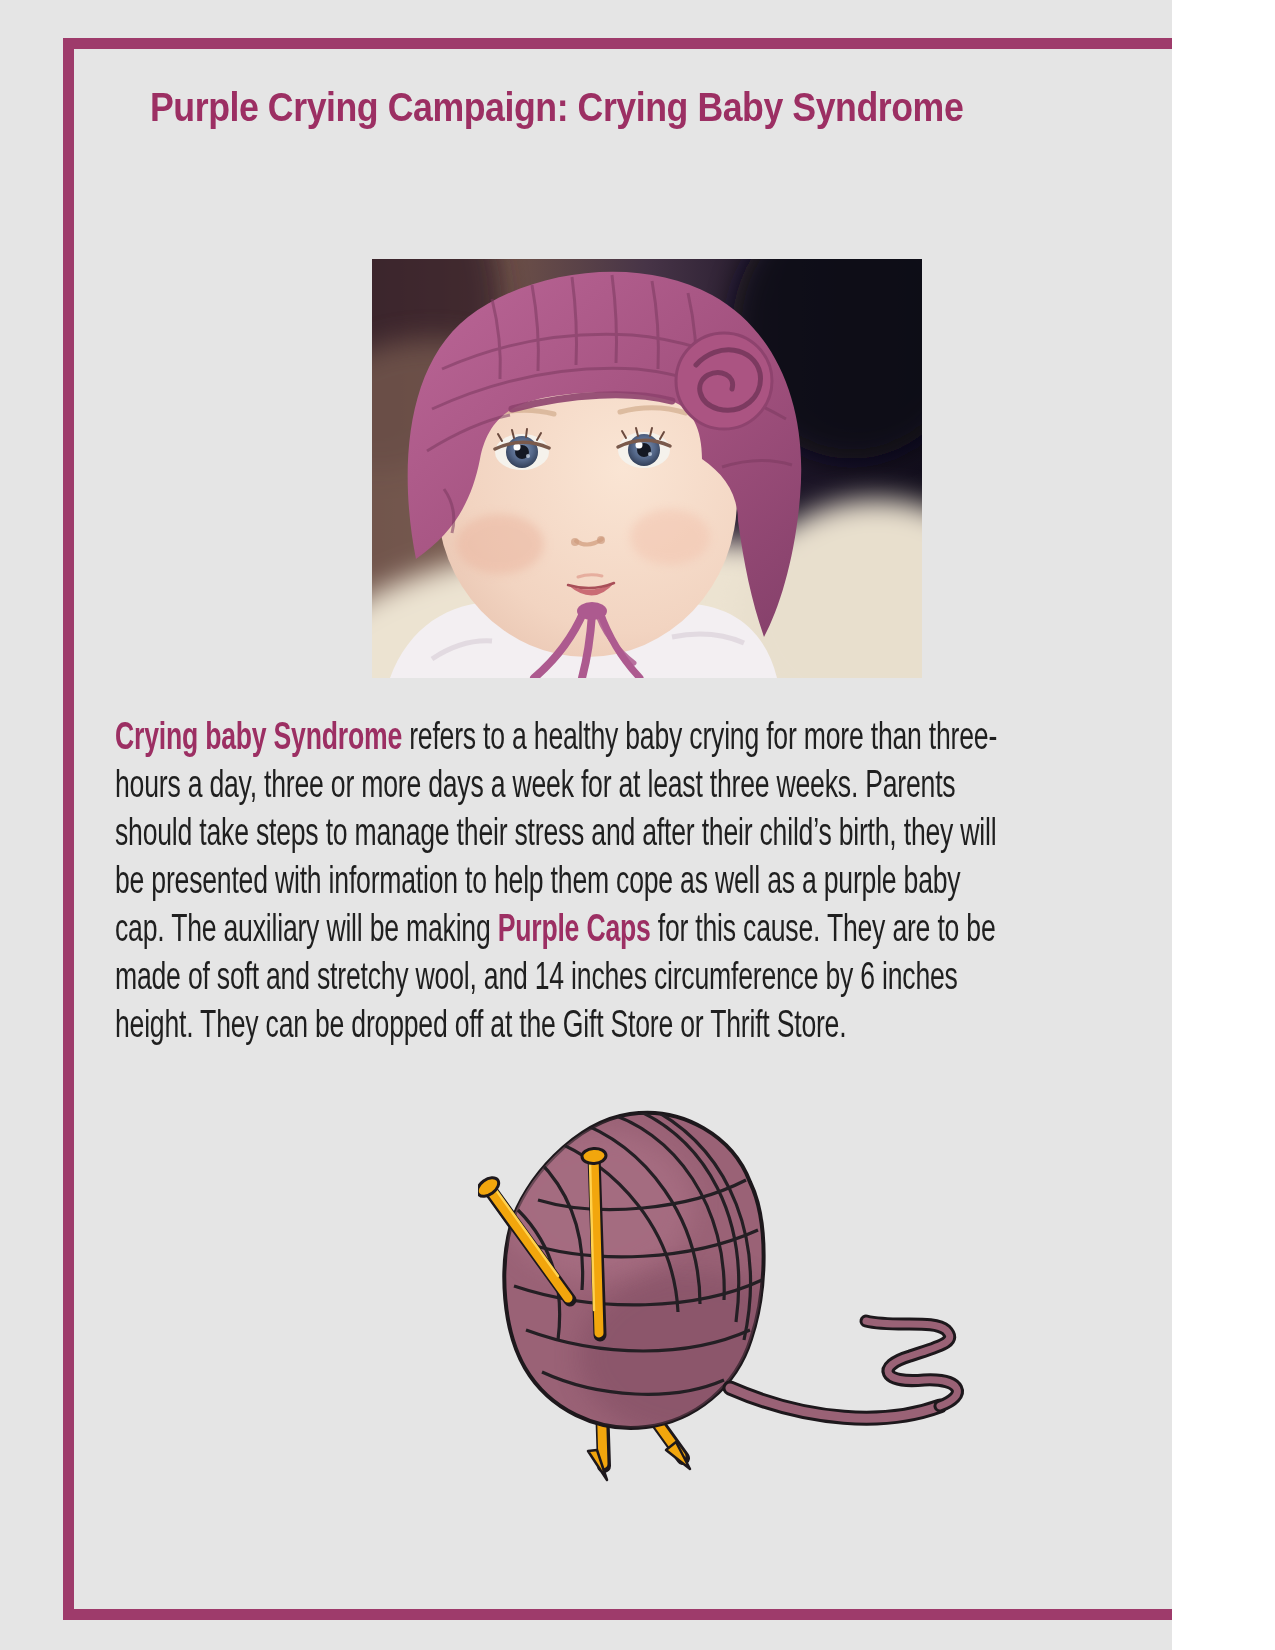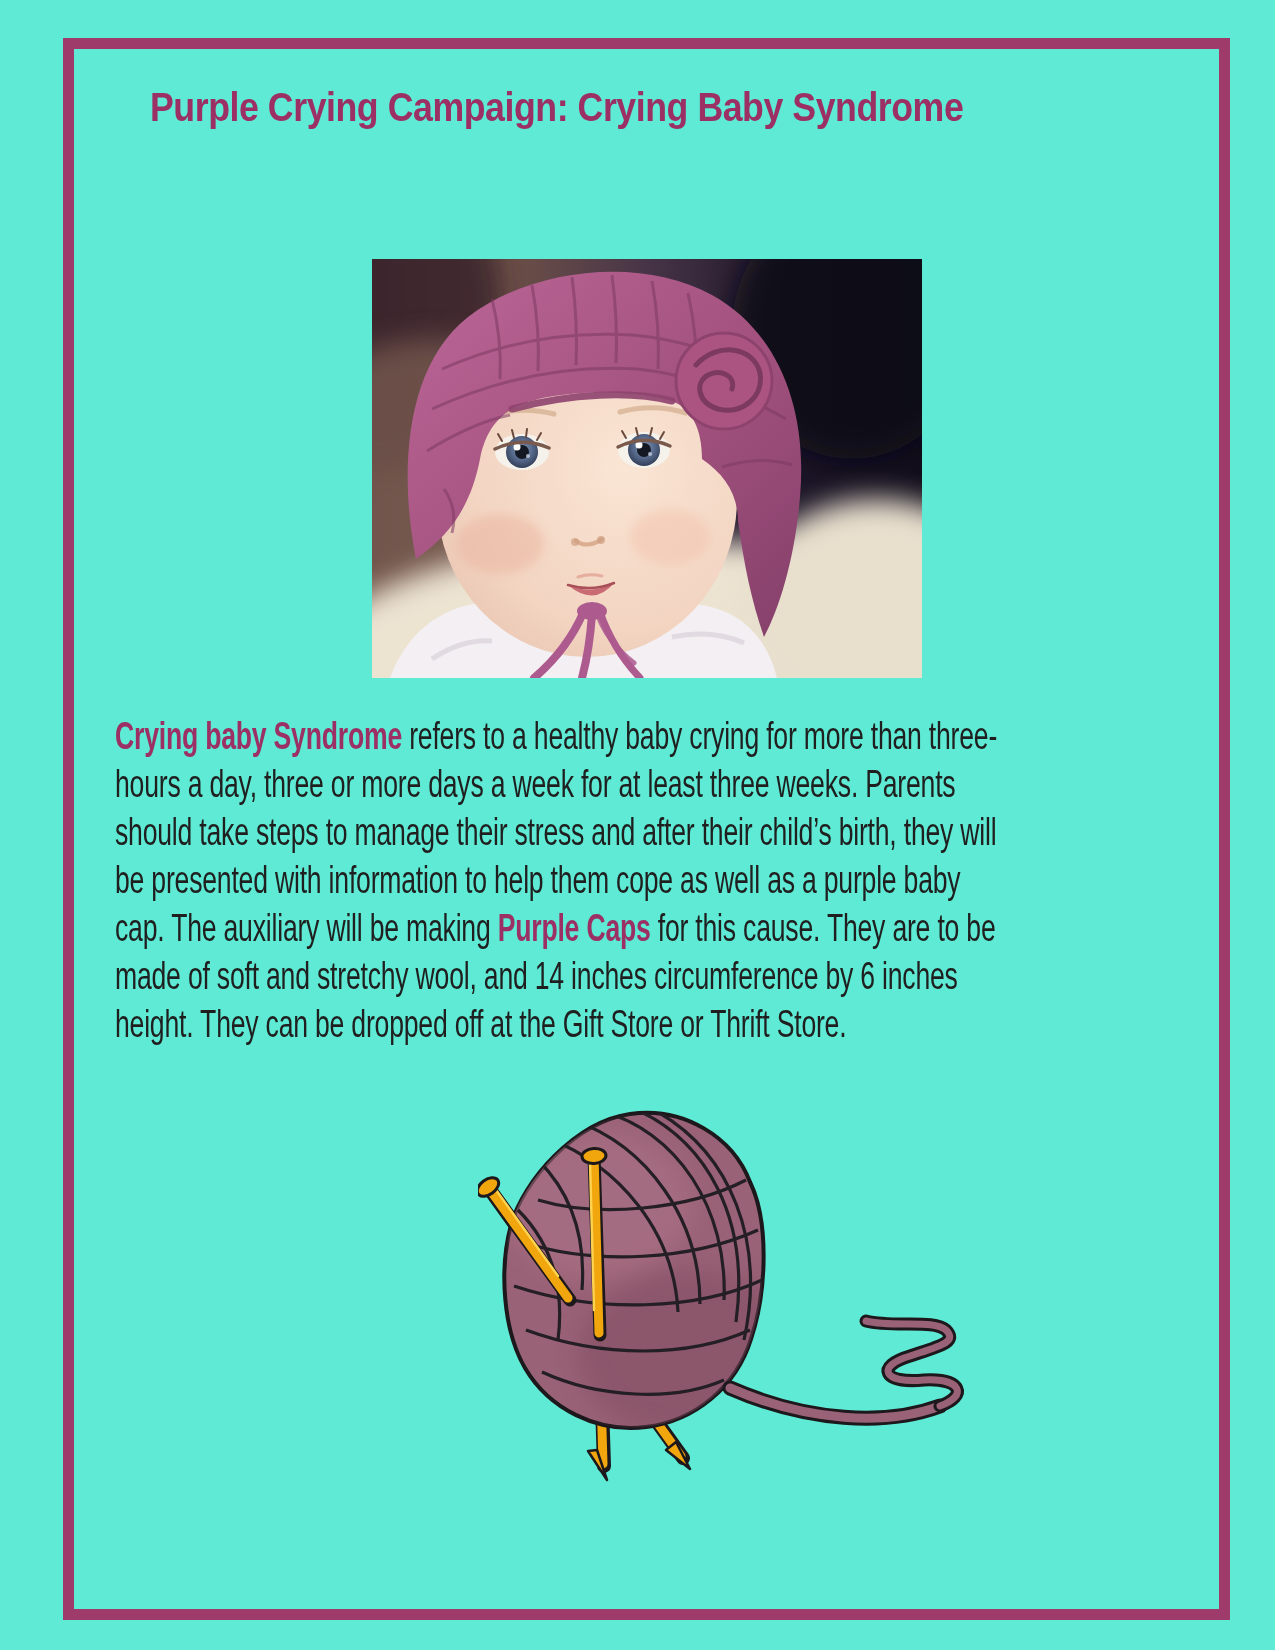--- a/index.html
+++ b/index.html
@@ -1,18 +1,18 @@
 <!DOCTYPE html>
 <html><head>
 <meta charset="utf-8">
 <title>Document</title>
 <style>
   html,body{margin:0;padding:0;background:#ffffff;}
   .page{
-    position:relative;width:1275px;height:1650px;background:#5eead4;
+    position:relative;width:1172px;height:1650px;background:#e5e5e5;
     font-family:"Liberation Sans",sans-serif;overflow:hidden;
   }
   .page-border{
     position:absolute;left:63px;top:38px;width:1167px;height:1582px;
     border:11px solid #9e3b6b;box-sizing:border-box;
   }
   .doc-title{
     position:absolute;left:150px;top:84px;margin:0;
     font-size:41px;font-weight:bold;color:#9c2f63;
     white-space:nowrap;transform:scaleX(0.87);transform-origin:0 0;

